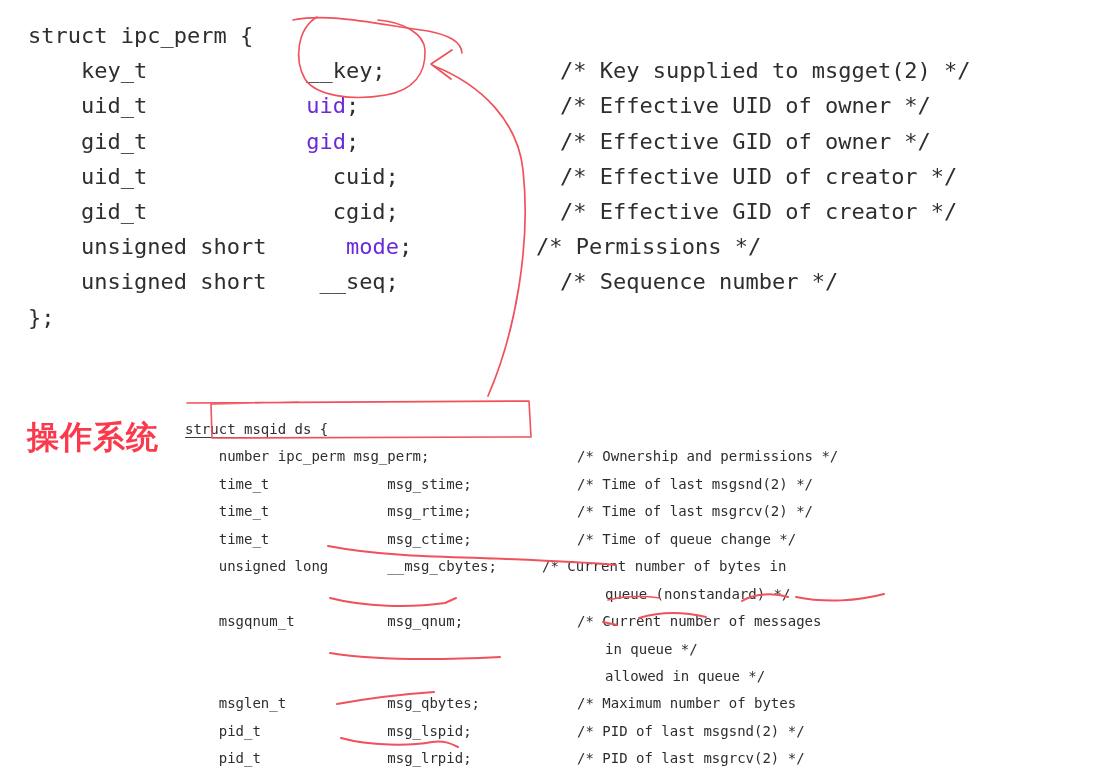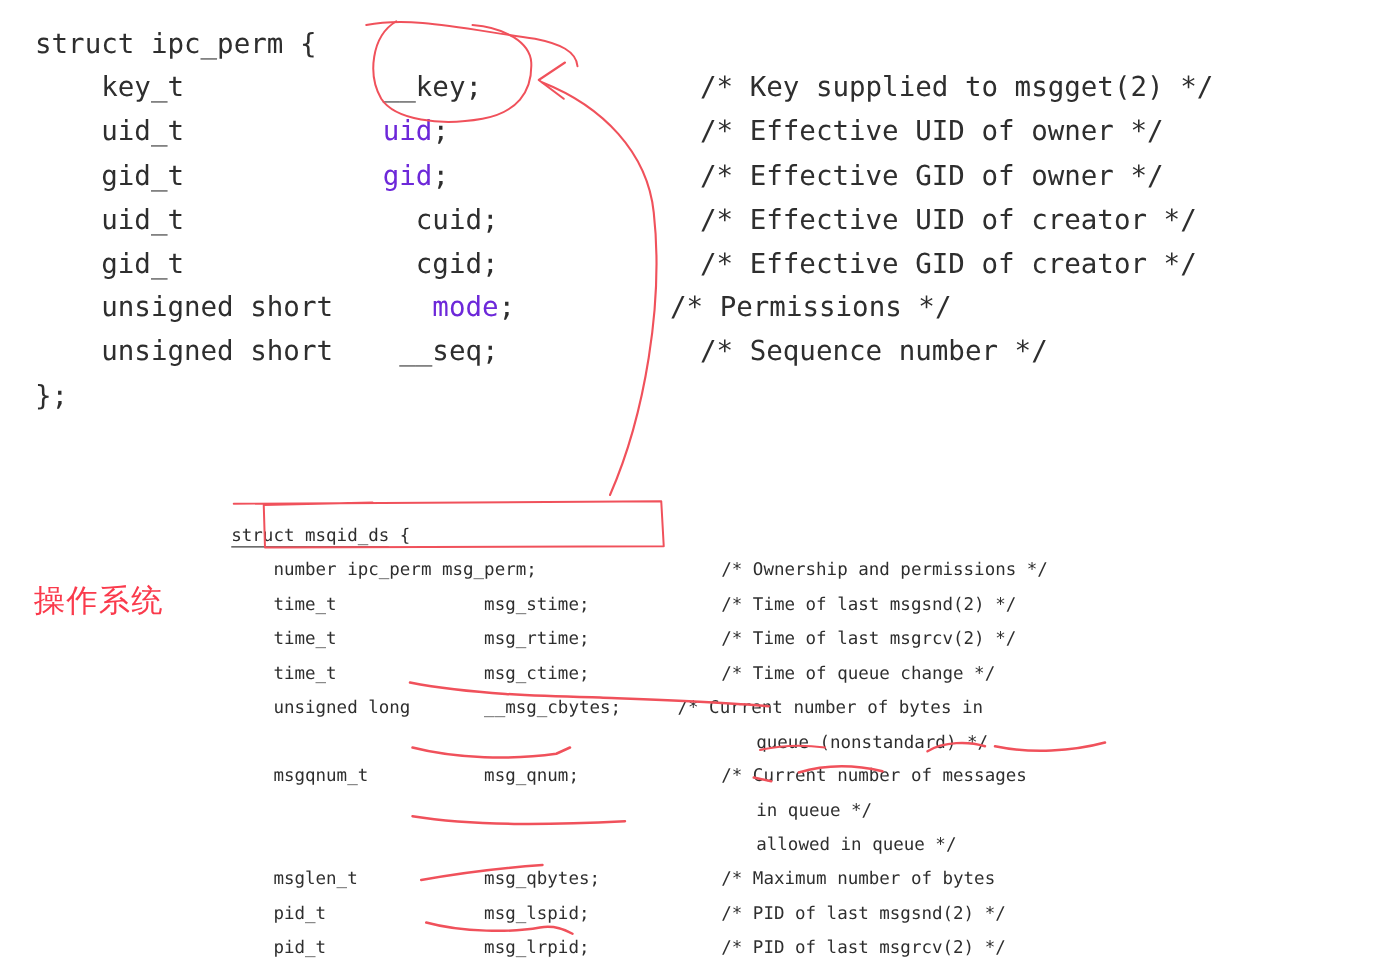--- a/index.html
+++ b/index.html
@@ -10,22 +10,22 @@
   }
   .struct{position:absolute;color:#2e2e2e;}
   .code-line{position:relative;white-space:pre;}
   .code-text{white-space:pre;}
   .code-line .b{font-weight:normal;color:#6d28d9;}
   .code-line .u{border-bottom:1.6px solid #3d3d3d;padding-bottom:0px;}
   .code-comment{position:absolute;top:0;white-space:pre;}
   .struct-1{font-size:22px;}
   .struct-2{font-size:14px;margin-top:36px;}
   .cn-label{
-    position:absolute;left:27px;top:464px;
-    font-size:25px;letter-spacing:1px;font-weight:400;
+    position:absolute;left:27px;top:416px;
+    font-size:32px;letter-spacing:1px;font-weight:700;
     font-family:"Liberation Sans","DejaVu Sans",sans-serif;
   }
   svg.overlay{position:absolute;left:0;top:0;width:1101px;height:772px;pointer-events:none;}
 </style>
 </head>
 <body style="background: rgb(255, 255, 255);">
 
 <div class="struct struct-1" style="left: 28px; top: 18px; line-height: 35.2px; color: rgb(46, 46, 46);">
     <div class="code-line" style="height: 35.2px;"><span class="code-text"><span>struct ipc_perm {</span></span></div>
     <div class="code-line" style="height: 35.2px;"><span class="code-text"><span>    key_t            __key;</span></span><span class="code-comment" style="left: 532px;">/* Key supplied to msgget(2) */</span></div>

